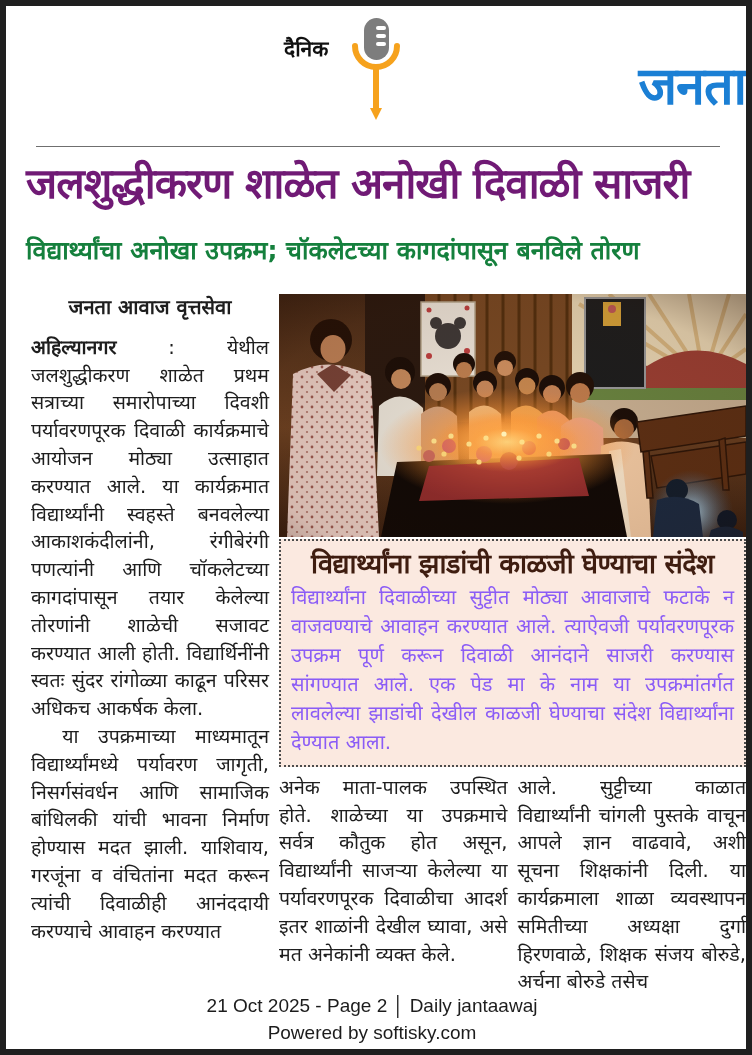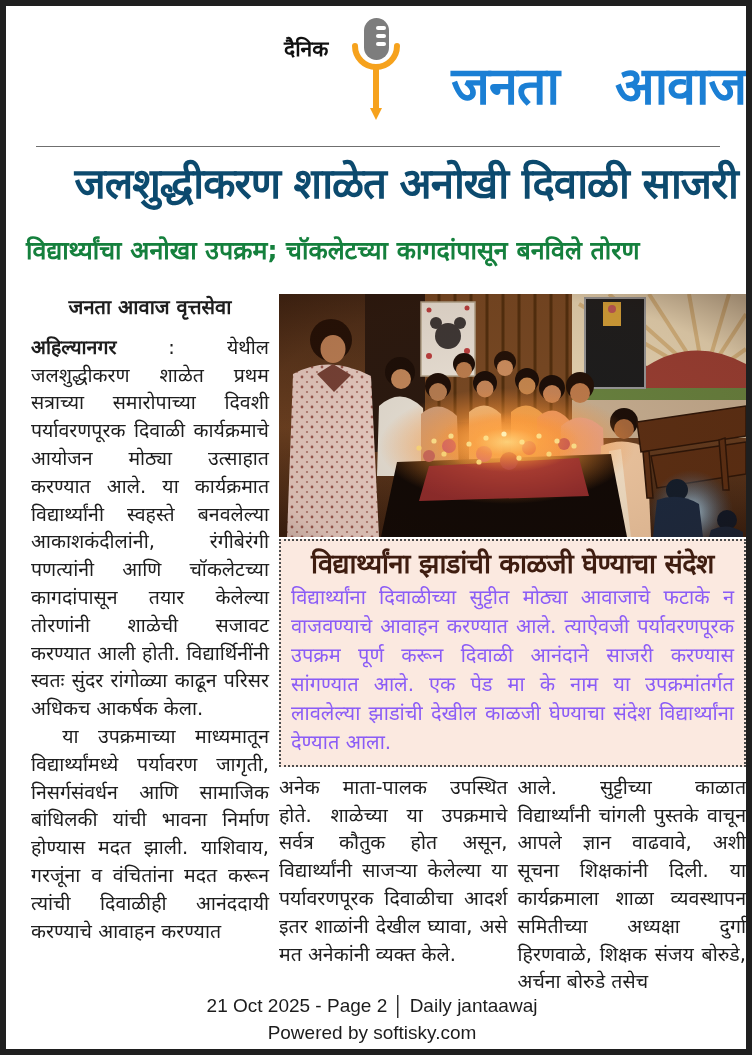--- a/index.html
+++ b/index.html
@@ -26,23 +26,23 @@
     position:absolute; top:22px; left:50%; margin-left:-92px;
     font-weight:bold; font-size:21px; color:#111;
   }
   .mic { position:absolute; top:4px; left:50%; margin-left:-27px; width:54px; height:108px; }
   .masthead-rule {
     position:absolute; top:140px; left:30px; right:26px;
     height:0; border-top:1.5px solid #6f6f6f;
   }
   
   .headline {
-    position:absolute; top:148px; left:20px; right:8px;
-    font-size:42px; font-weight:bold; text-align:right;
-    color:#0c4a6e; line-height:1.45; letter-spacing:-1px;
+    position:absolute; top:148px; left:20px; right:20px;
+    font-size:42px; font-weight:bold; text-align:left;
+    color:#701a75; line-height:1.45; letter-spacing:-1px;
     white-space:nowrap;
   }
   .subheadline {
     position:absolute; top:226px; left:20px; right:20px;
     font-size:25px; font-weight:bold; text-align:left;
     color:#15803d; line-height:1.5; white-space:nowrap;
   }
   
   .col-left {
     position:absolute; top:288px; left:25px; width:238px;
@@ -94,21 +94,20 @@
         <rect x="27" y="10" width="10" height="4" rx="2" fill="#ffffff"></rect>
         <rect x="27" y="18" width="10" height="4" rx="2" fill="#ffffff"></rect>
         <rect x="27" y="26" width="10" height="4" rx="2" fill="#ffffff"></rect>
         <path d="M6,30 a21,21 0 0 0 42,0" fill="none" stroke="#f6a21d" stroke-width="6" stroke-linecap="round"></path>
         <line x1="27" y1="53" x2="27" y2="92" stroke="#f6a21d" stroke-width="6"></line>
         <path d="M21,92 L33,92 L27,104 Z" fill="#f6a21d"></path>
       </svg>
     </span>
     <div class="masthead-title">
       <span>जनता</span>
-      <span>आवाज</span>
     </div>
   </div>
   <div class="masthead-rule"></div>
 
   <div class="headline">जलशुद्धीकरण शाळेत अनोखी दिवाळी साजरी</div>
   <div class="subheadline">विद्यार्थ्यांचा अनोखा उपक्रम; चॉकलेटच्या कागदांपासून बनविले तोरण</div>
 
   <div class="col-left">
     <div class="byline">जनता आवाज वृत्तसेवा</div>
     <p class="p1"><span class="dateline">अहिल्यानगर</span>&nbsp;&nbsp;<span>:</span>&nbsp;&nbsp;<span>येथील जलशुद्धीकरण शाळेत प्रथम सत्राच्या समारोपाच्या दिवशी पर्यावरणपूरक दिवाळी कार्यक्रमाचे आयोजन मोठ्या उत्साहात करण्यात आले. या कार्यक्रमात विद्यार्थ्यांनी स्वहस्ते बनवलेल्या आकाशकंदीलांनी, रंगीबेरंगी पणत्यांनी आणि चॉकलेटच्या कागदांपासून तयार केलेल्या तोरणांनी शाळेची सजावट करण्यात आली होती. विद्यार्थिनींनी स्वतः सुंदर रांगोळ्या काढून परिसर अधिकच आकर्षक केला.</span></p>

